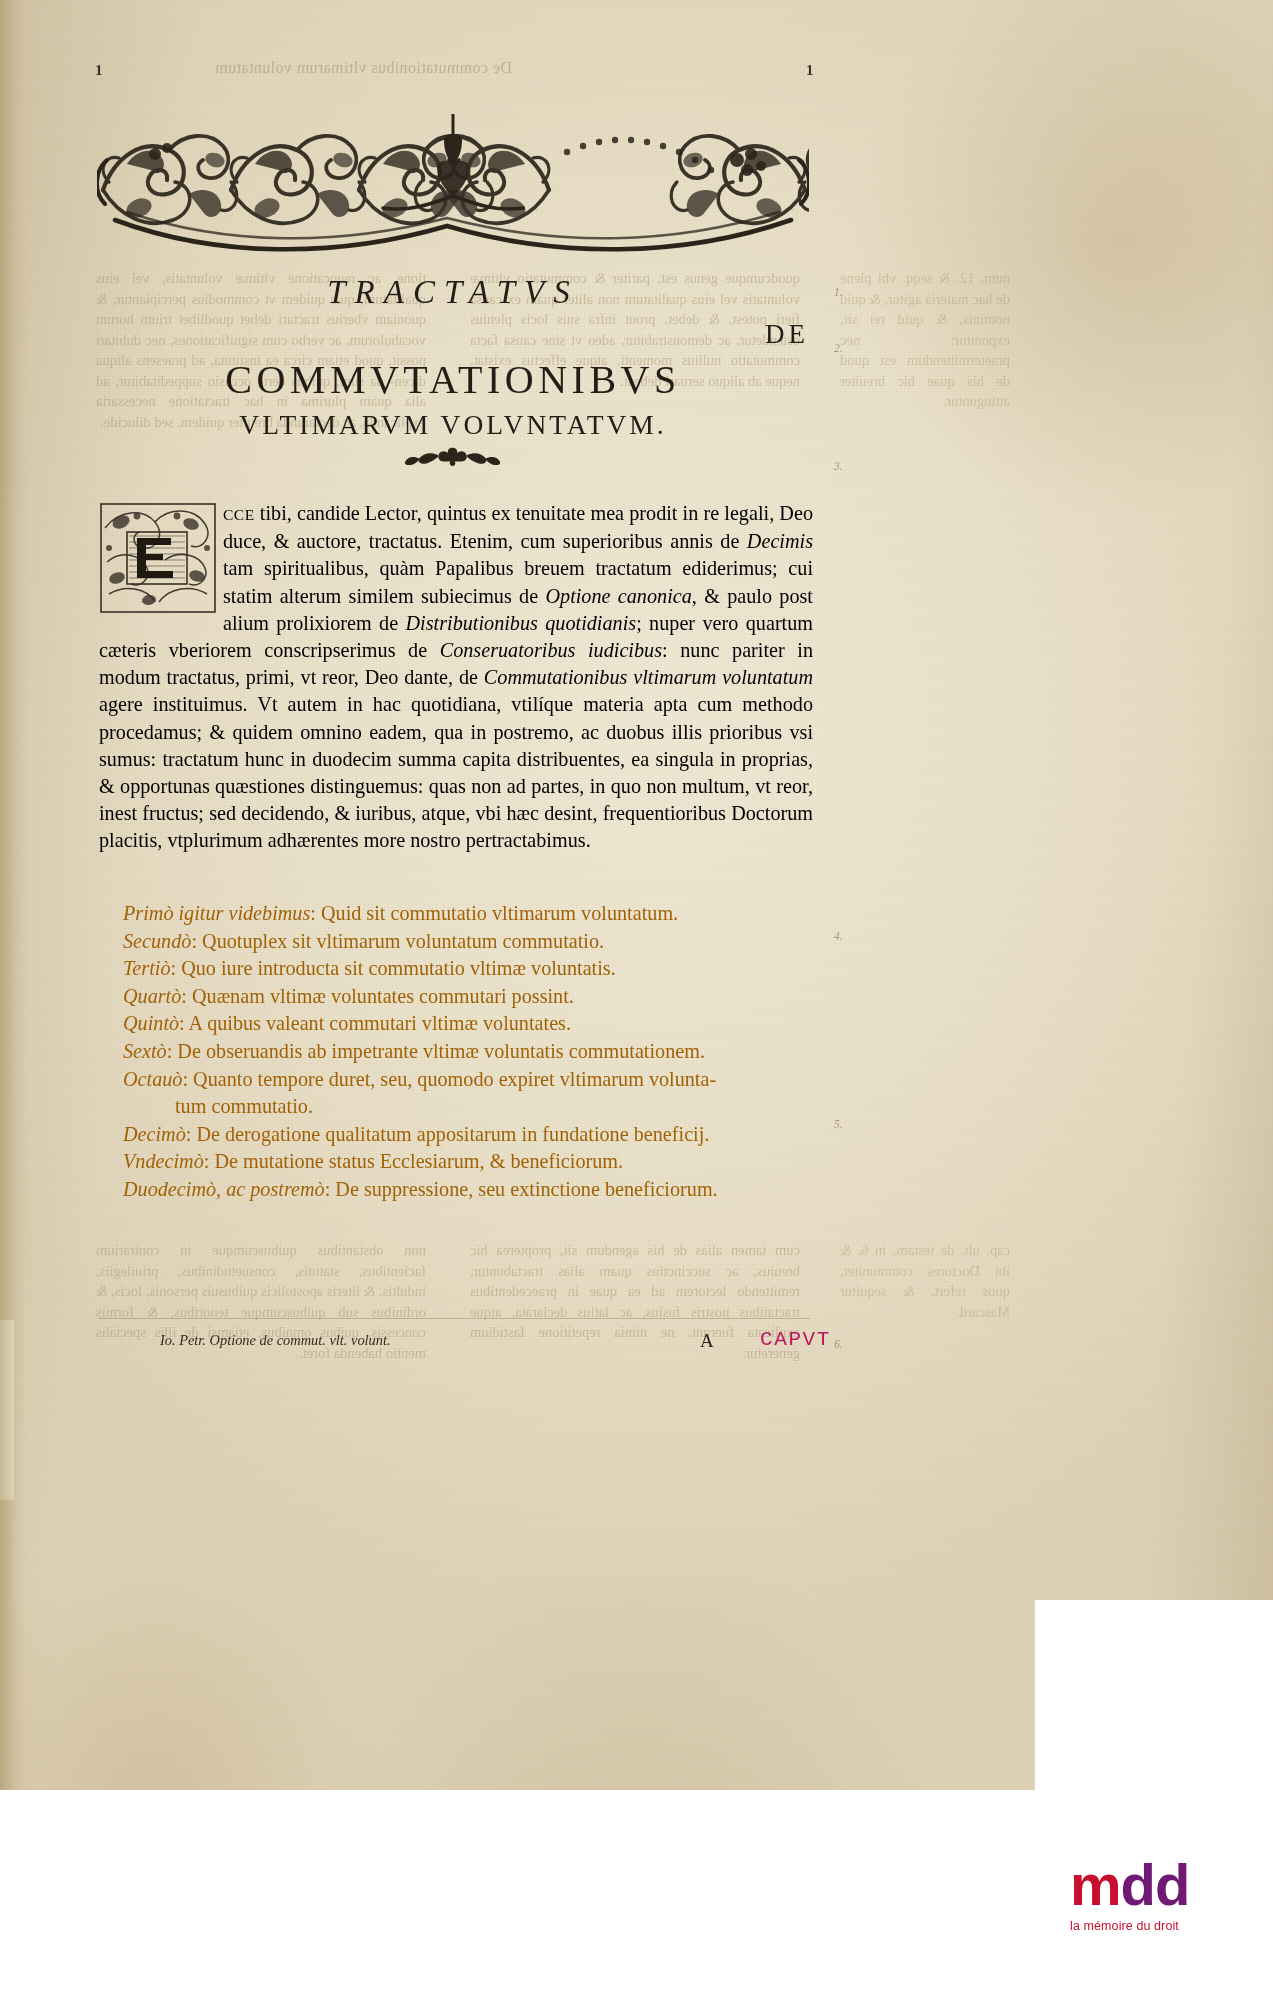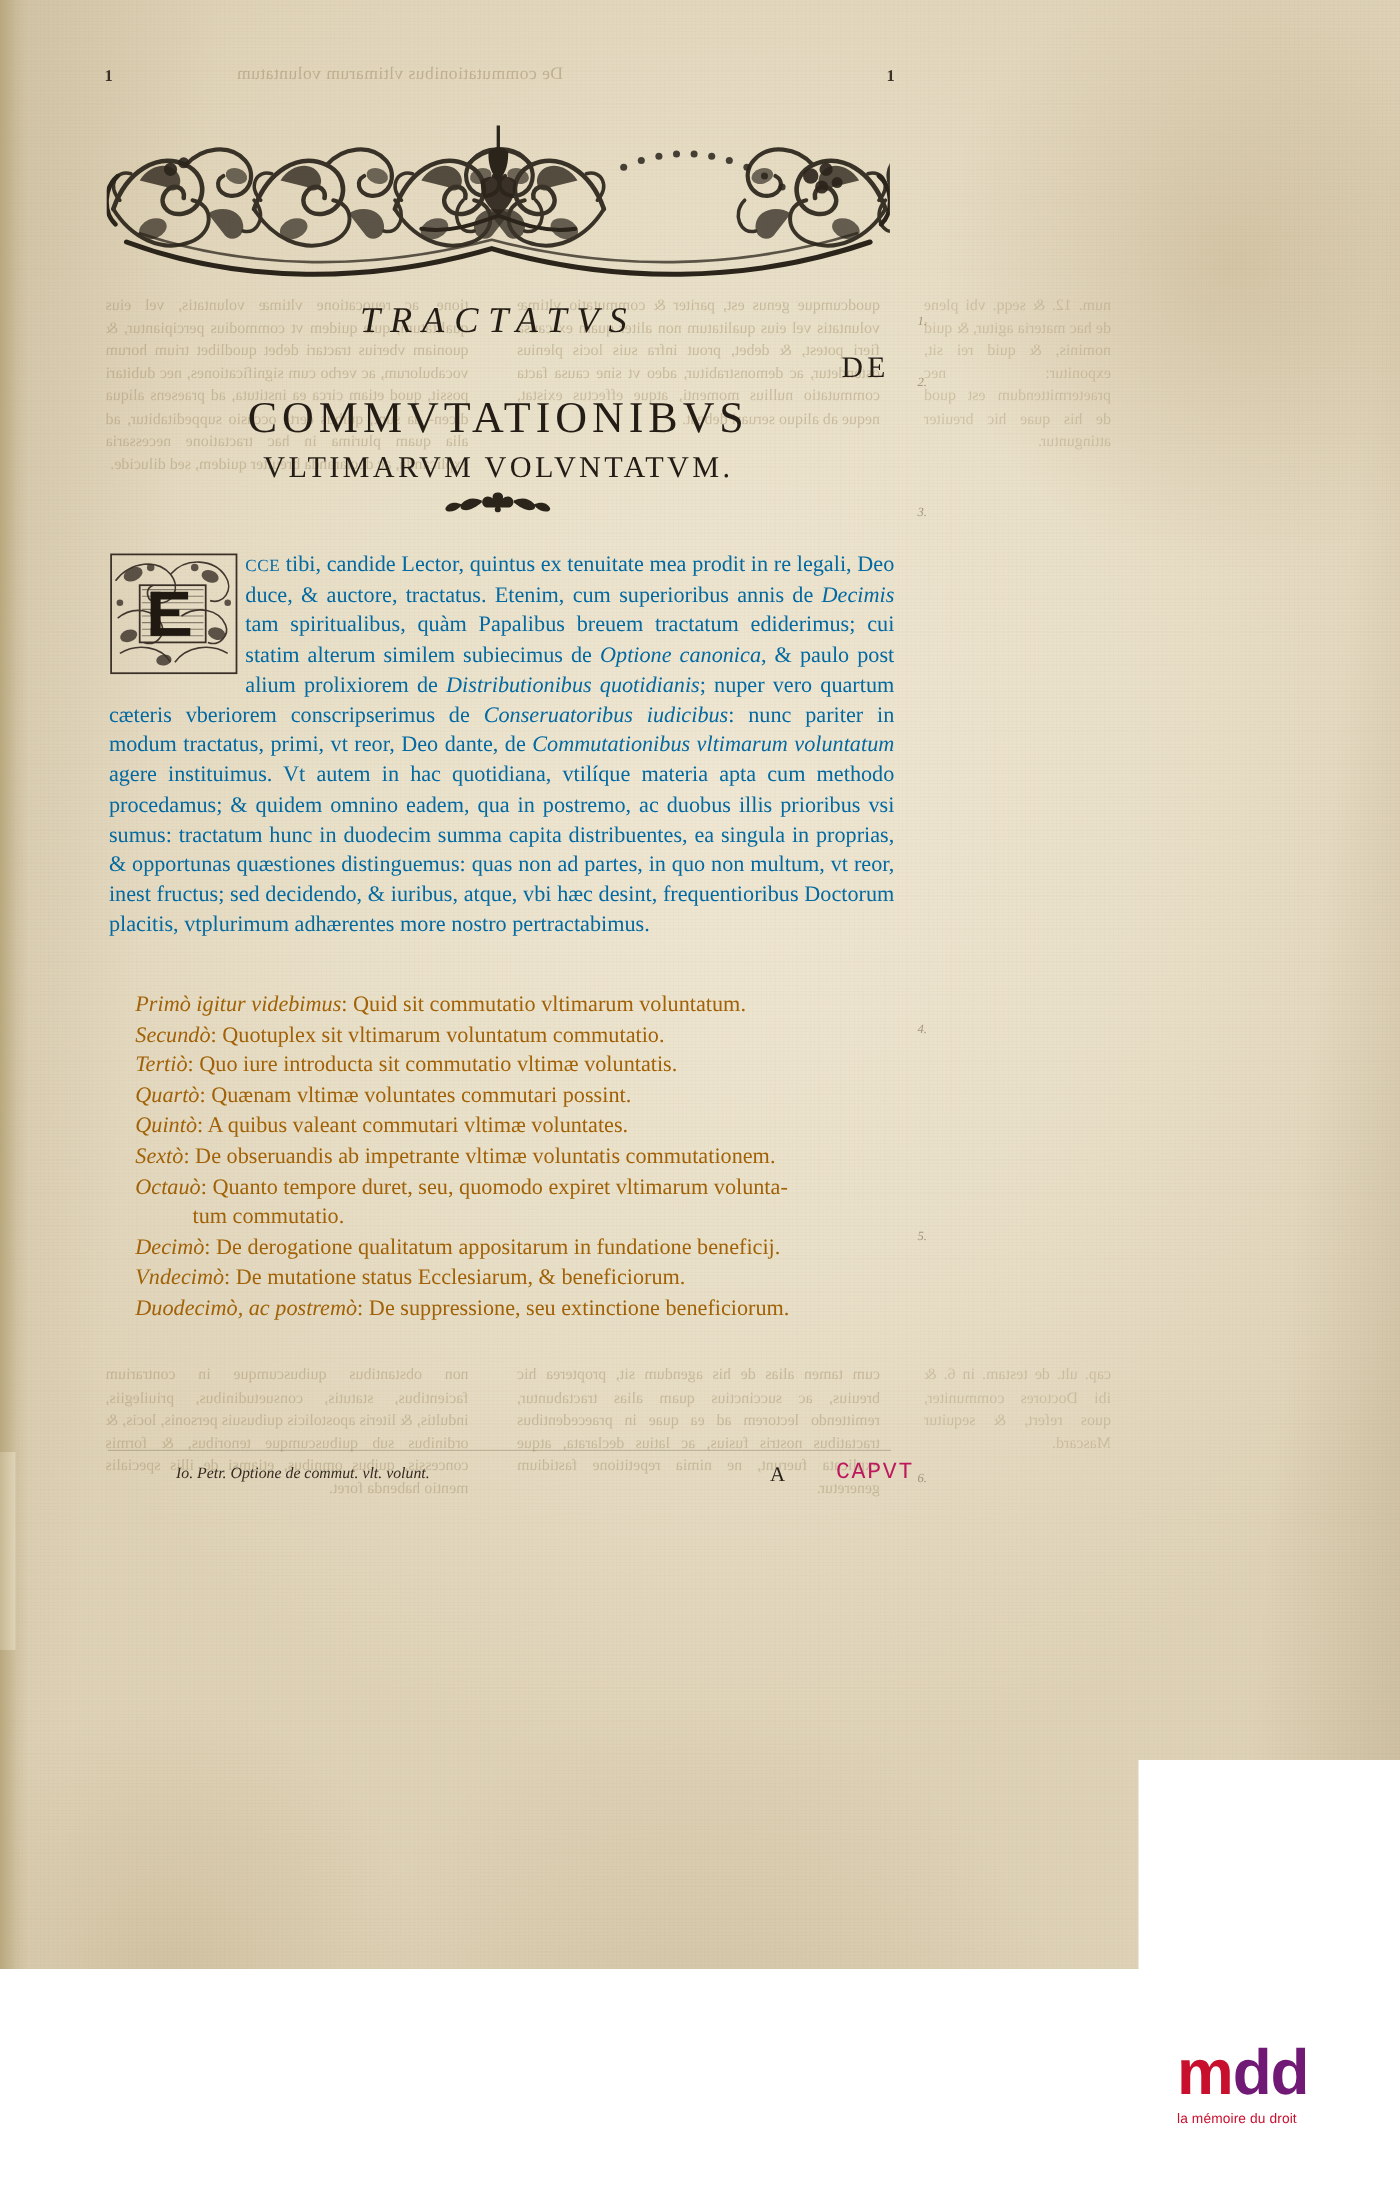--- a/index.html
+++ b/index.html
@@ -67,21 +67,21 @@
   #t-tractatus{font-size:33px;font-style:italic;letter-spacing:9px;line-height:40px;
     font-family:"Liberation Serif",serif;}
   #t-de{font-size:27px;letter-spacing:4px;line-height:40px;margin-top:2px;text-align:right;}
   #t-main{font-size:40px;letter-spacing:4.5px;line-height:48px;margin-top:2px;}
   #t-sub{font-size:27.5px;letter-spacing:3px;line-height:36px;margin-top:3px;}
   #fleuron{margin-top:3px;height:20px;}
   #fleuron svg{height:20px;}
 
   
   #body-text{position:absolute;left:99px;top:500px;width:714px;
-    color:#0369a1;font-size:20.2px;line-height:27.2px;text-align:justify;
+    color:#000000;font-size:20.2px;line-height:27.2px;text-align:justify;
     text-justify:inter-word;hyphens:none;}
   #body-text i{font-style:italic;}
   #initial{float:left;width:118px;height:112px;margin:2px 6px 0 0;shape-outside:margin-box;}
   #initial svg{display:block;width:118px;height:112px;}
   #para1{display:block;}
   .smallcap{font-size:15.5px;letter-spacing:.5px;}
 
   
   #chapter-list{position:absolute;left:99px;top:900px;width:716px;
     color:#a16207;font-size:20.2px;line-height:27.6px;}

